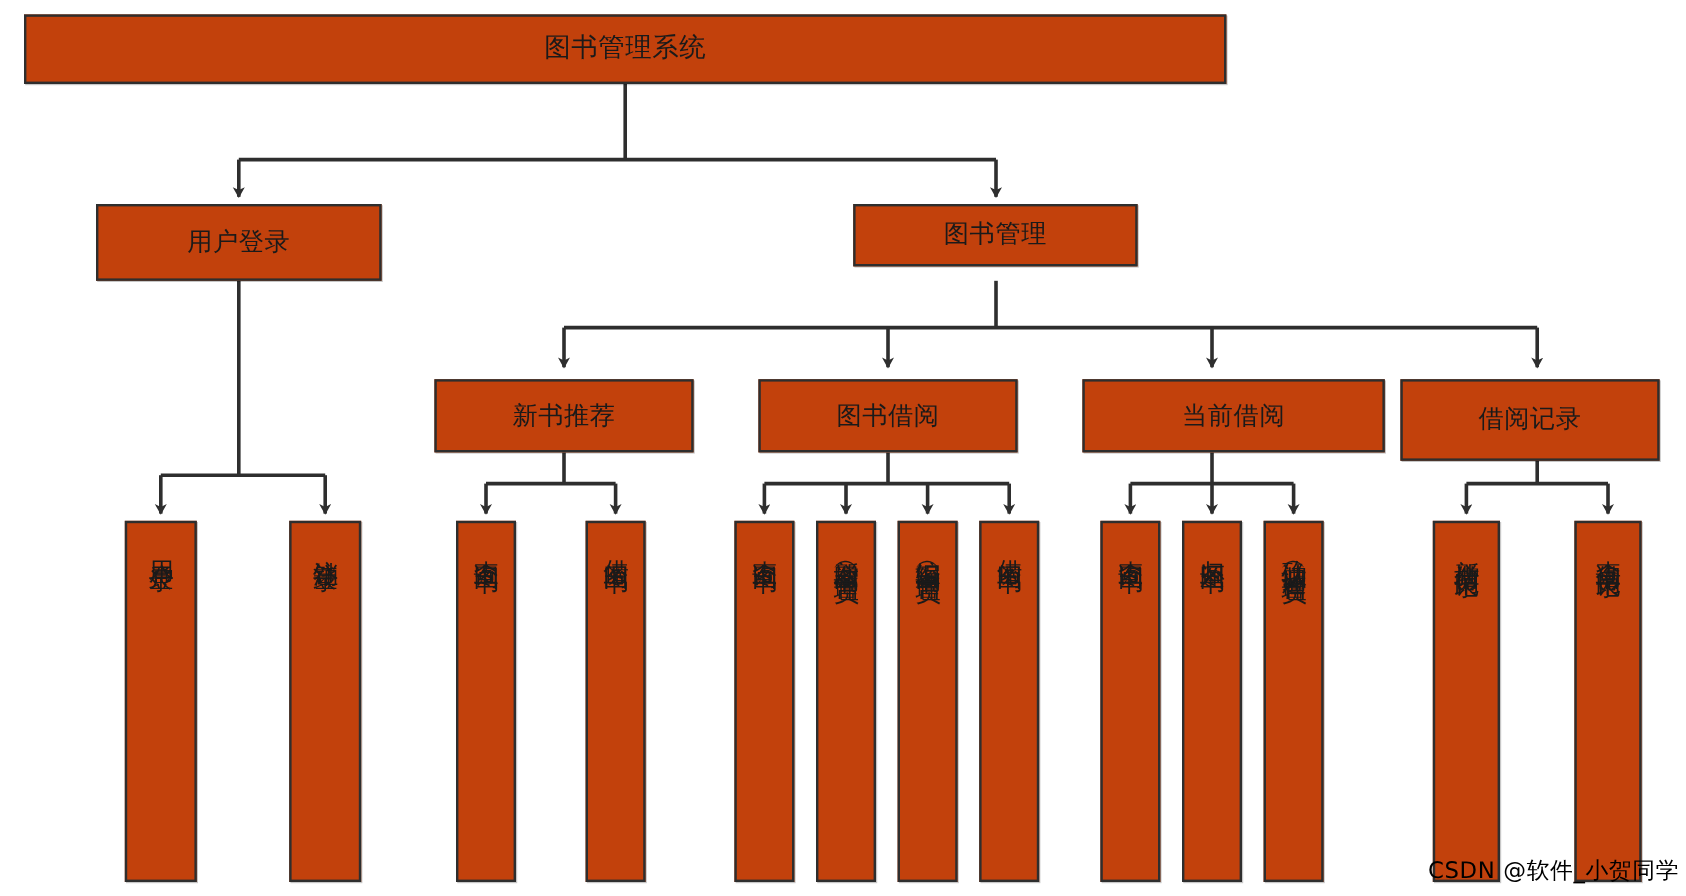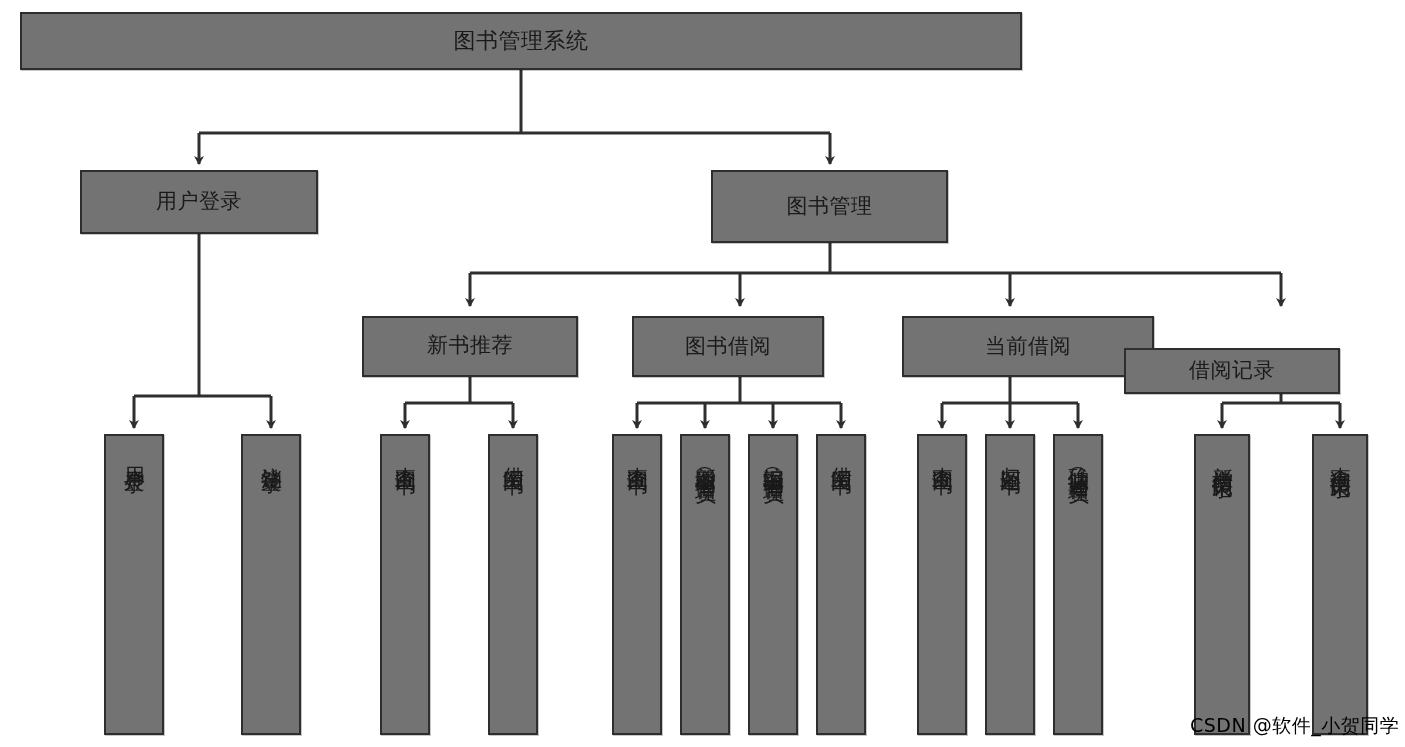--- a/index.html
+++ b/index.html
@@ -22,21 +22,21 @@
     left: 0;
     top: 0;
     width: 1405px;
     height: 747px;
     pointer-events: none;
   }
   .node {
     position: absolute;
     box-sizing: border-box;
     border: 2px solid #2e2e2e;
-    background: #737373;
+    background: #c2410c;
     box-shadow: 1px 1px 0 rgba(0,0,0,0.22);
     display: flex;
     align-items: center;
     justify-content: center;
     color: #1a1a1a;
   }
   .node .label-h {
     font-size: 21px;
     line-height: 1.1;
     letter-spacing: 0.5px;
@@ -125,34 +125,34 @@
     </g>
   </svg>
 
   <div class="node root" style="left:20px; top:12px; width:1002px; height:58px;">
     <span class="label-h">图书管理系统</span>
   </div>
 
   <div class="node" style="left:80px; top:170px; width:238px; height:64px;">
     <span class="label-h">用户登录</span>
   </div>
-  <div class="node" style="left:711px; top:170px; width:237px; height:73px;">
+  <div class="node" style="left:711px; top:170px; width:237px; height:52px;">
     <span class="label-h">图书管理</span>
   </div>
 
-  <div class="node" style="left:362px; top:316px; width:216px; height:61px;font-family:Liberation Mono, monospace;">
+  <div class="node" style="left:362px; top:316px; width:216px; height:61px;">
     <span class="label-h">新书推荐</span>
   </div>
-  <div class="node" style="left:632px; top:316px; width:192px; height:61px;">
+  <div class="node" style="left:632px; top:316px; width:216px; height:61px;">
     <span class="label-h">图书借阅</span>
   </div>
   <div class="node" style="left:902px; top:316px; width:252px; height:61px;">
     <span class="label-h">当前借阅</span>
   </div>
-  <div class="node" style="left:1124px; top:316px; width:216px; height:46px;margin-top:32px;">
+  <div class="node" style="left:1167px; top:316px; width:216px; height:68px;">
     <span class="label-h">借阅记录</span>
   </div>
 
   <div class="node vert" style="left:104px; top:434px; width:60px; height:301px;">
     <span class="label-v">用户登录</span>
   </div>
   <div class="node vert" style="left:241px; top:434px; width:60px; height:301px;">
     <span class="label-v">注销登录</span>
   </div>
 

